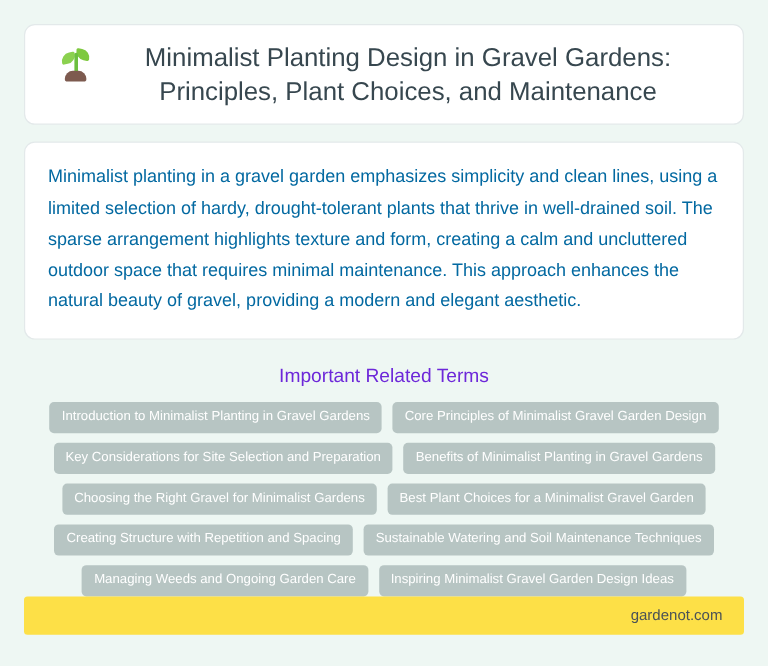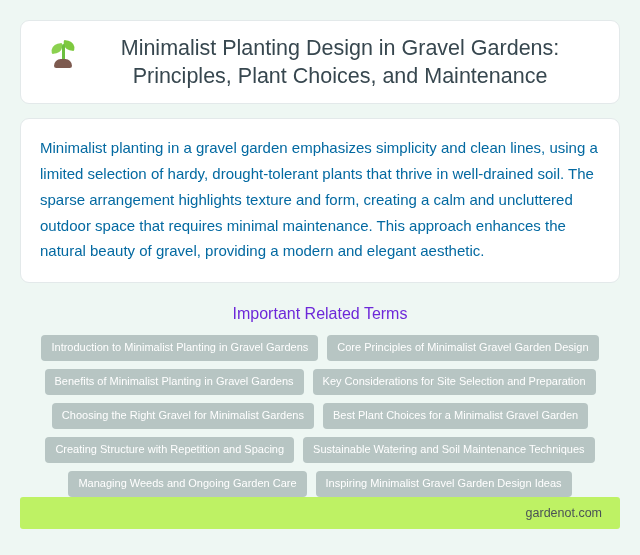--- a/index.html
+++ b/index.html
@@ -128,21 +128,21 @@
     line-height: 1;
     padding: 7px 10px 8px 10px;
     border-radius: 4px;
     white-space: nowrap;
     cursor: pointer;
   }
   
   .footer-bar {
     margin-top: auto;
     margin-bottom: 26px;
-    background: #bef264;
+    background: #fde047;
     border-radius: 3px;
     height: 37px;
     display: flex;
     align-items: center;
     justify-content: flex-end;
     padding-right: 18px;
   }
   .footer-text {
     font-size: 12.5px;
     color: #4a5256;
@@ -167,22 +167,22 @@
 
   <div class="card summary-card">
     <p class="summary-text">Minimalist planting in a gravel garden emphasizes simplicity and clean lines, using a limited selection of hardy, drought-tolerant plants that thrive in well-drained soil. The sparse arrangement highlights texture and form, creating a calm and uncluttered outdoor space that requires minimal maintenance. This approach enhances the natural beauty of gravel, providing a modern and elegant aesthetic.</p>
   </div>
 
   <h2 class="terms-heading">Important Related Terms</h2>
 
   <div class="chips">
       <div class="chip">Introduction to Minimalist Planting in Gravel Gardens</div>
       <div class="chip">Core Principles of Minimalist Gravel Garden Design</div>
+      <div class="chip">Key Considerations for Site Selection and Preparation</div>
       <div class="chip">Benefits of Minimalist Planting in Gravel Gardens</div>
-      <div class="chip">Key Considerations for Site Selection and Preparation</div>
       <div class="chip">Choosing the Right Gravel for Minimalist Gardens</div>
       <div class="chip">Best Plant Choices for a Minimalist Gravel Garden</div>
       <div class="chip">Creating Structure with Repetition and Spacing</div>
       <div class="chip">Sustainable Watering and Soil Maintenance Techniques</div>
       <div class="chip">Managing Weeds and Ongoing Garden Care</div>
       <div class="chip">Inspiring Minimalist Gravel Garden Design Ideas</div>
     </div>
 
   <div class="footer-bar">
     <span class="footer-text">gardenot.com</span>

